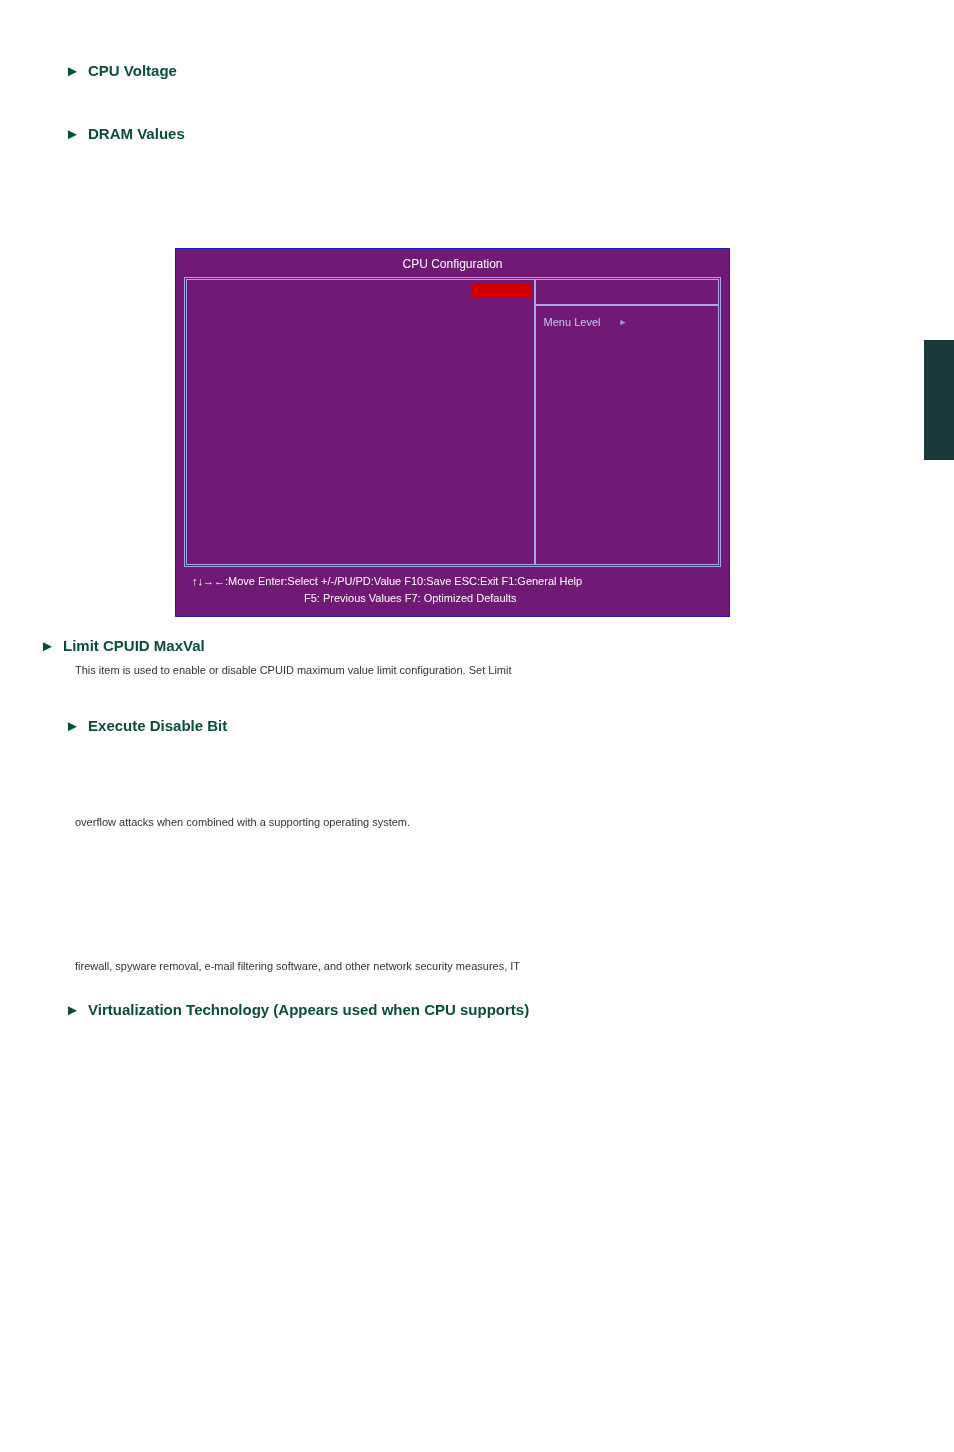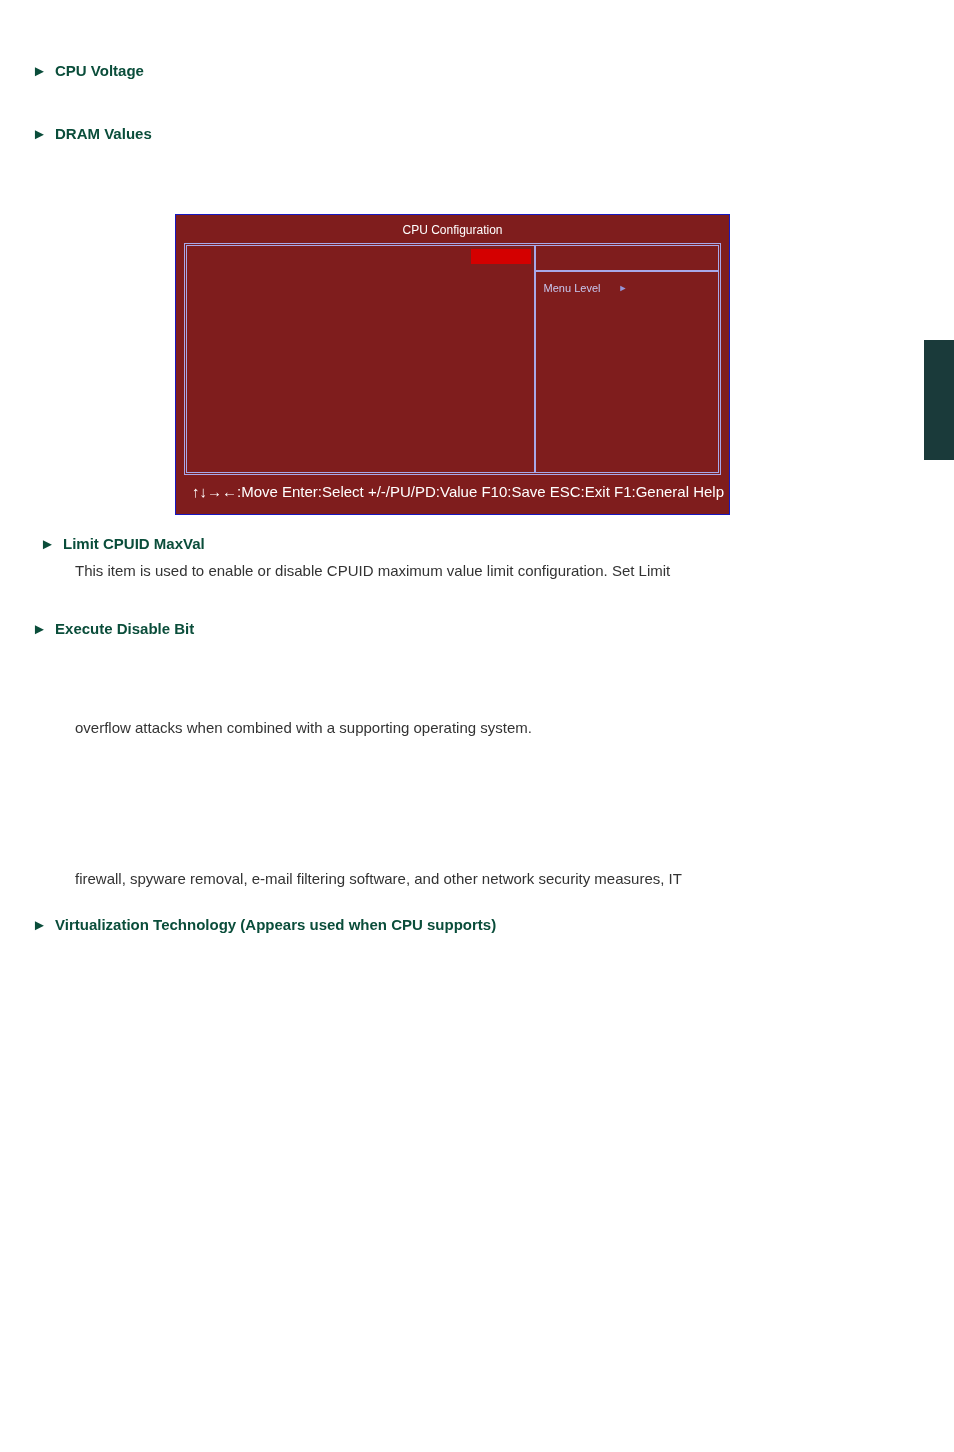--- a/index.html
+++ b/index.html
@@ -7,57 +7,57 @@
       width: 954px;
       height: 1452px;
       background: #ffffff;
       font-family: Arial, sans-serif;
       position: relative;
     }
     .heading {
       color: #0a4d3a;
       font-weight: bold;
       font-size: 15px;
-      padding-left: 32px;
+      padding-left: 65px;
       margin-bottom: 8px;
     }
     .heading .arrow {
       margin-right: 4px;
     }
     .body-text {
       color: #333;
-      font-size: 15px;
+      font-size: 11px;
       padding-left: 75px;
       padding-right: 30px;
       margin-bottom: 8px;
       line-height: 1.5;
     }
     .section1 { padding-top: 62px; }
     .section2 { padding-top: 38px; }
     
     .bios-box {
       width: 555px;
       margin-left: 175px;
-      margin-top: 72px;
+      margin-top: 106px;
       margin-bottom: 20px;
-      background: #7f1d1d;
+      background: #701a75;
       border: 1px solid #1818c0;
     }
     .bios-title {
       color: #ffffff;
       font-size: 12px;
       text-align: center;
       padding: 8px 0 6px;
       font-family: Arial, sans-serif;
     }
     .bios-main {
       display: flex;
       border: 3px double #a8a8e8;
       margin: 0 8px;
-      height: 232px;
+      height: 290px;
     }
     .bios-left {
       flex: 1.9;
       border-right: 2px double #a8a8e8;
       position: relative;
     }
     .bios-right {
       flex: 1;
       position: relative;
     }
@@ -80,21 +80,21 @@
       display: flex;
       align-items: center;
       gap: 18px;
     }
     .menu-level .tri {
       font-size: 9px;
       color: #9696d8;
     }
     .bios-footer {
       color: #ffffff;
-      font-size: 15px;
+      font-size: 11px;
       padding: 6px 8px 10px;
       line-height: 1.5;
     }
     .bios-footer .line1 {
       text-align: left;
       padding-left: 8px;
       white-space: nowrap;
     }
     .bios-footer .line2 {
       text-align: left;
@@ -141,20 +141,21 @@
     <div class="bios-right">
       <div class="right-top-cell"></div>
       <div class="menu-level">
         <span>Menu Level</span>
         <span class="tri">►</span>
       </div>
     </div>
   </div>
   <div class="bios-footer">
     <div class="line1">↑↓→←:Move   Enter:Select    +/-/PU/PD:Value   F10:Save      ESC:Exit   F1:General Help</div>
+    <div class="line2">F5: Previous Values             F7: Optimized Defaults</div>
   </div>
 </div>
 
 <div class="heading item-head" style="margin-top:10px;padding-left:40px;">
   <span class="arrow">►</span>
   <span>Limit CPUID MaxVal</span>
 </div>
 <div class="body-text">This item is used to enable or disable CPUID maximum value limit configuration. Set Limit</div>
 
 <div class="gap"></div>

